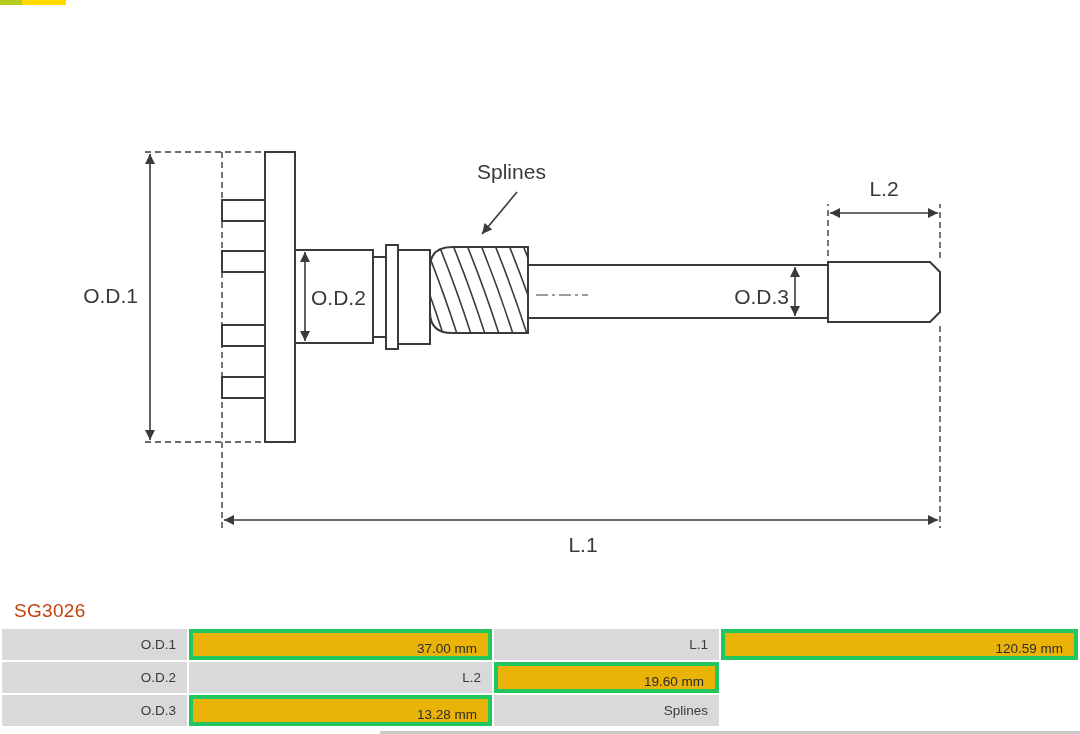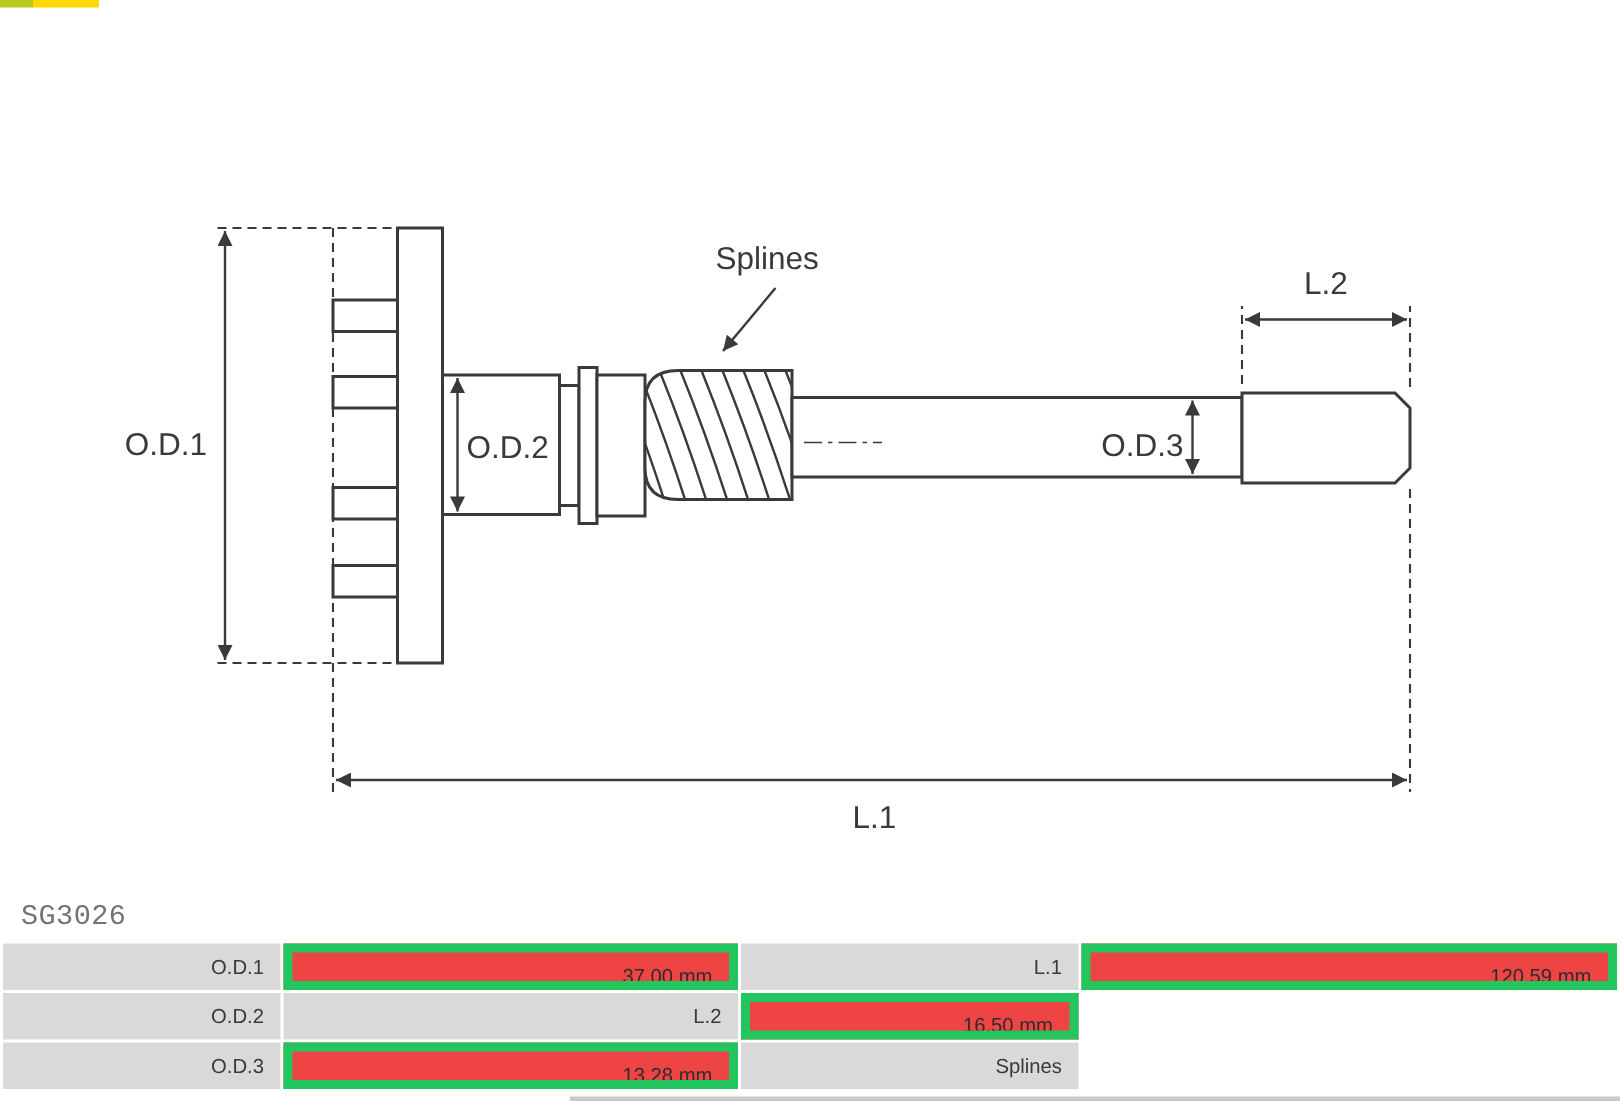--- a/index.html
+++ b/index.html
@@ -10,32 +10,32 @@
   
   #brand-strip{position:absolute;left:0;top:0;height:5px;width:66px;display:flex;}
   #brand-strip .seg1{width:22px;background:#b5cc1e;}
   #brand-strip .seg2{flex:1;background:#ffd800;}
 
   #drawing{position:absolute;left:0;top:0;width:1080px;height:580px;}
   #drawing text{fill:#3a3a3a;font-family:"Liberation Sans",sans-serif;font-size:21px;}
 
   #part-number{
     position:absolute;left:14px;top:600px;
-    color:#737373;font-size:19px;letter-spacing:.3px;font-family:Liberation Mono, monospace;
+    color:#c2410c;font-size:19px;letter-spacing:.3px;
   }
 
   #spec-table{position:absolute;left:2px;right:2px;top:629px;}
   .spec-row{display:grid;grid-template-columns:185px 303px 225px 1fr;gap:2px;margin-bottom:2px;}
   .cell{
     height:31px;line-height:31px;box-sizing:border-box;
     text-align:right;padding-right:11px;font-size:13.5px;color:#3a3a3a;
     overflow:hidden;white-space:nowrap;
   }
   .cell.label{background:#d9d9d9;}
-  .cell.value{background:#ef4444;border:6px solid #22c55e;color:#2d2d2d;text-decoration:underline;}
+  .cell.value{background:#eab308;border:4px solid #22c55e;color:#2d2d2d;}
 
   #bottom-partial{position:absolute;left:380px;right:0;bottom:0;height:3px;background:#c9c9c9;}
 </style>
 </head>
 <body>
 
 <div id="stage">
 
   <div id="brand-strip">
     <span class="seg1"></span>
@@ -113,21 +113,21 @@
   <div id="spec-table">
     <div class="spec-row">
       <div class="cell label">O.D.1</div>
       <div class="cell value">37.00 mm</div>
       <div class="cell label">L.1</div>
       <div class="cell value">120.59 mm</div>
     </div>
     <div class="spec-row">
       <div class="cell label">O.D.2</div>
       <div class="cell label">L.2</div>
-      <div class="cell value">16.50 mm</div>
+      <div class="cell value">19.60 mm</div>
     </div>
     <div class="spec-row">
       <div class="cell label">O.D.3</div>
       <div class="cell value">13.28 mm</div>
       <div class="cell label">Splines</div>
     </div>
   </div>
 
   <div id="bottom-partial"></div>
 

